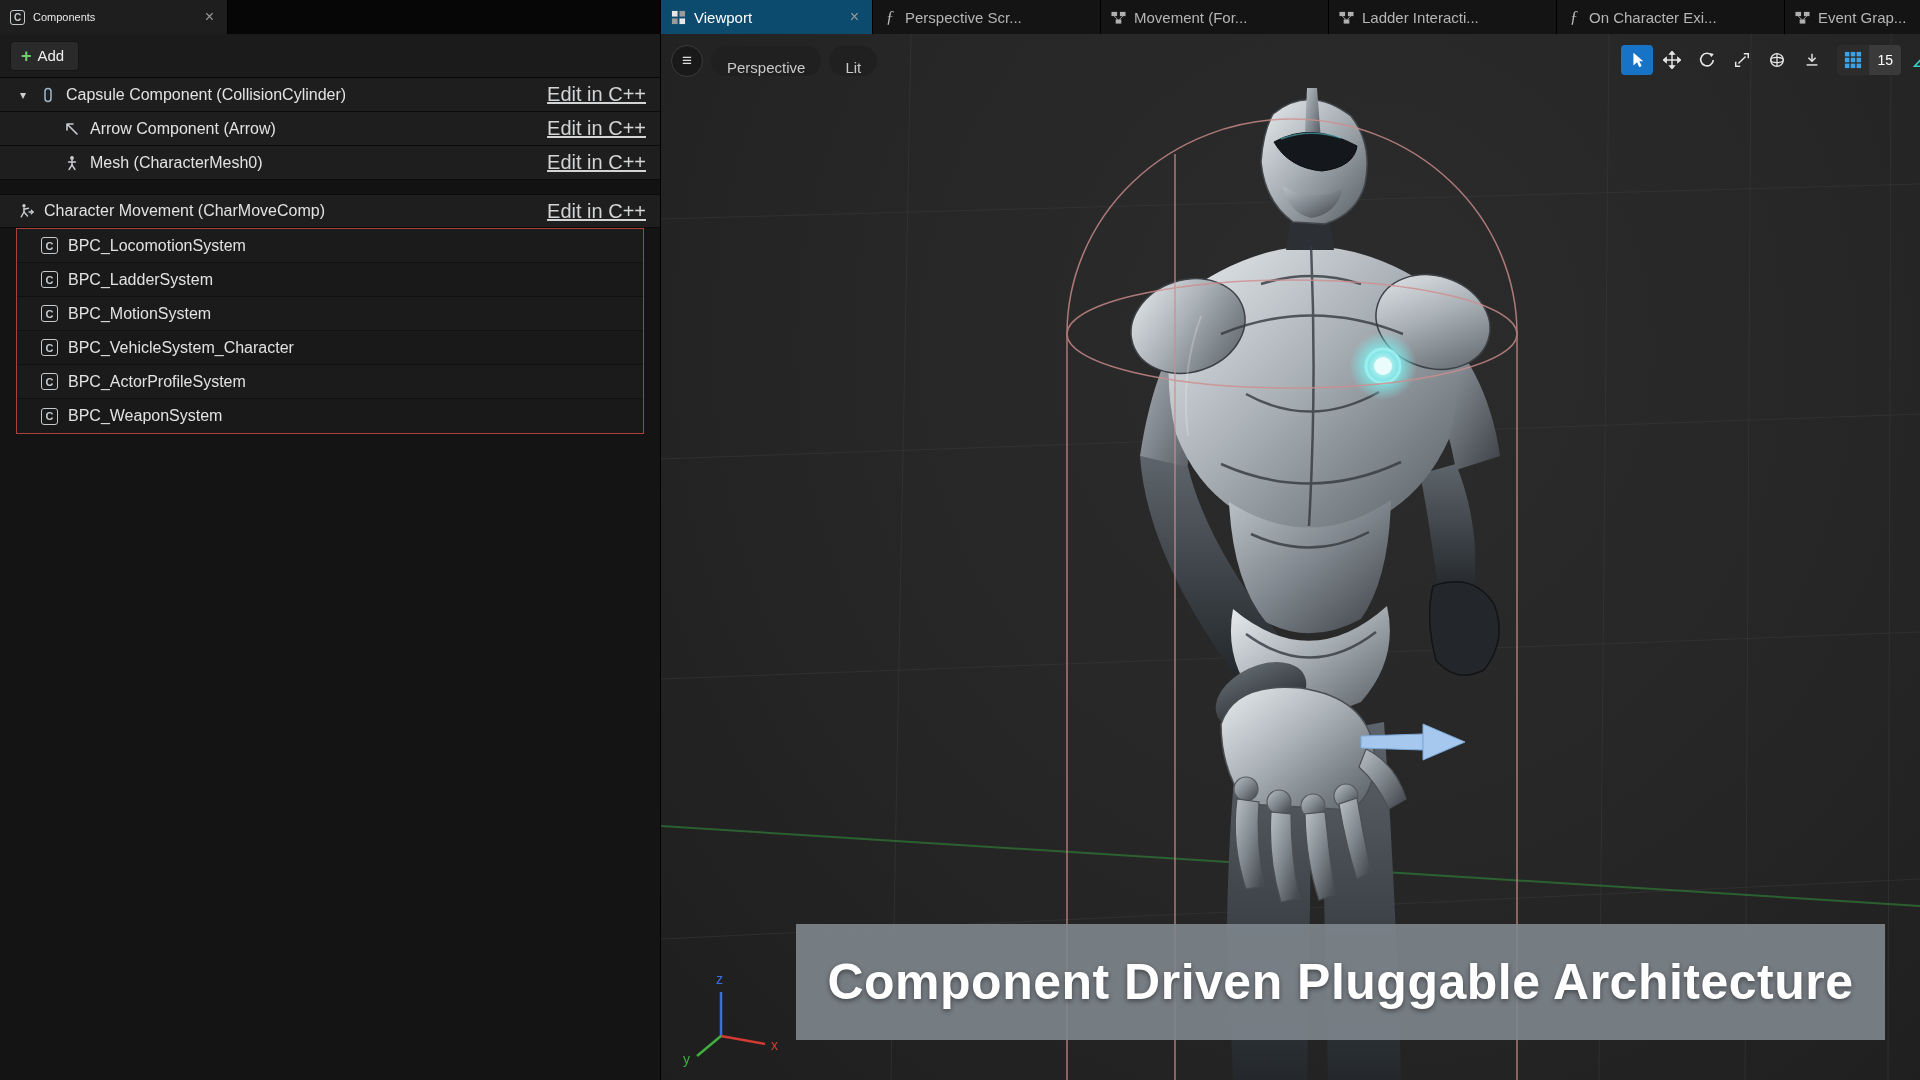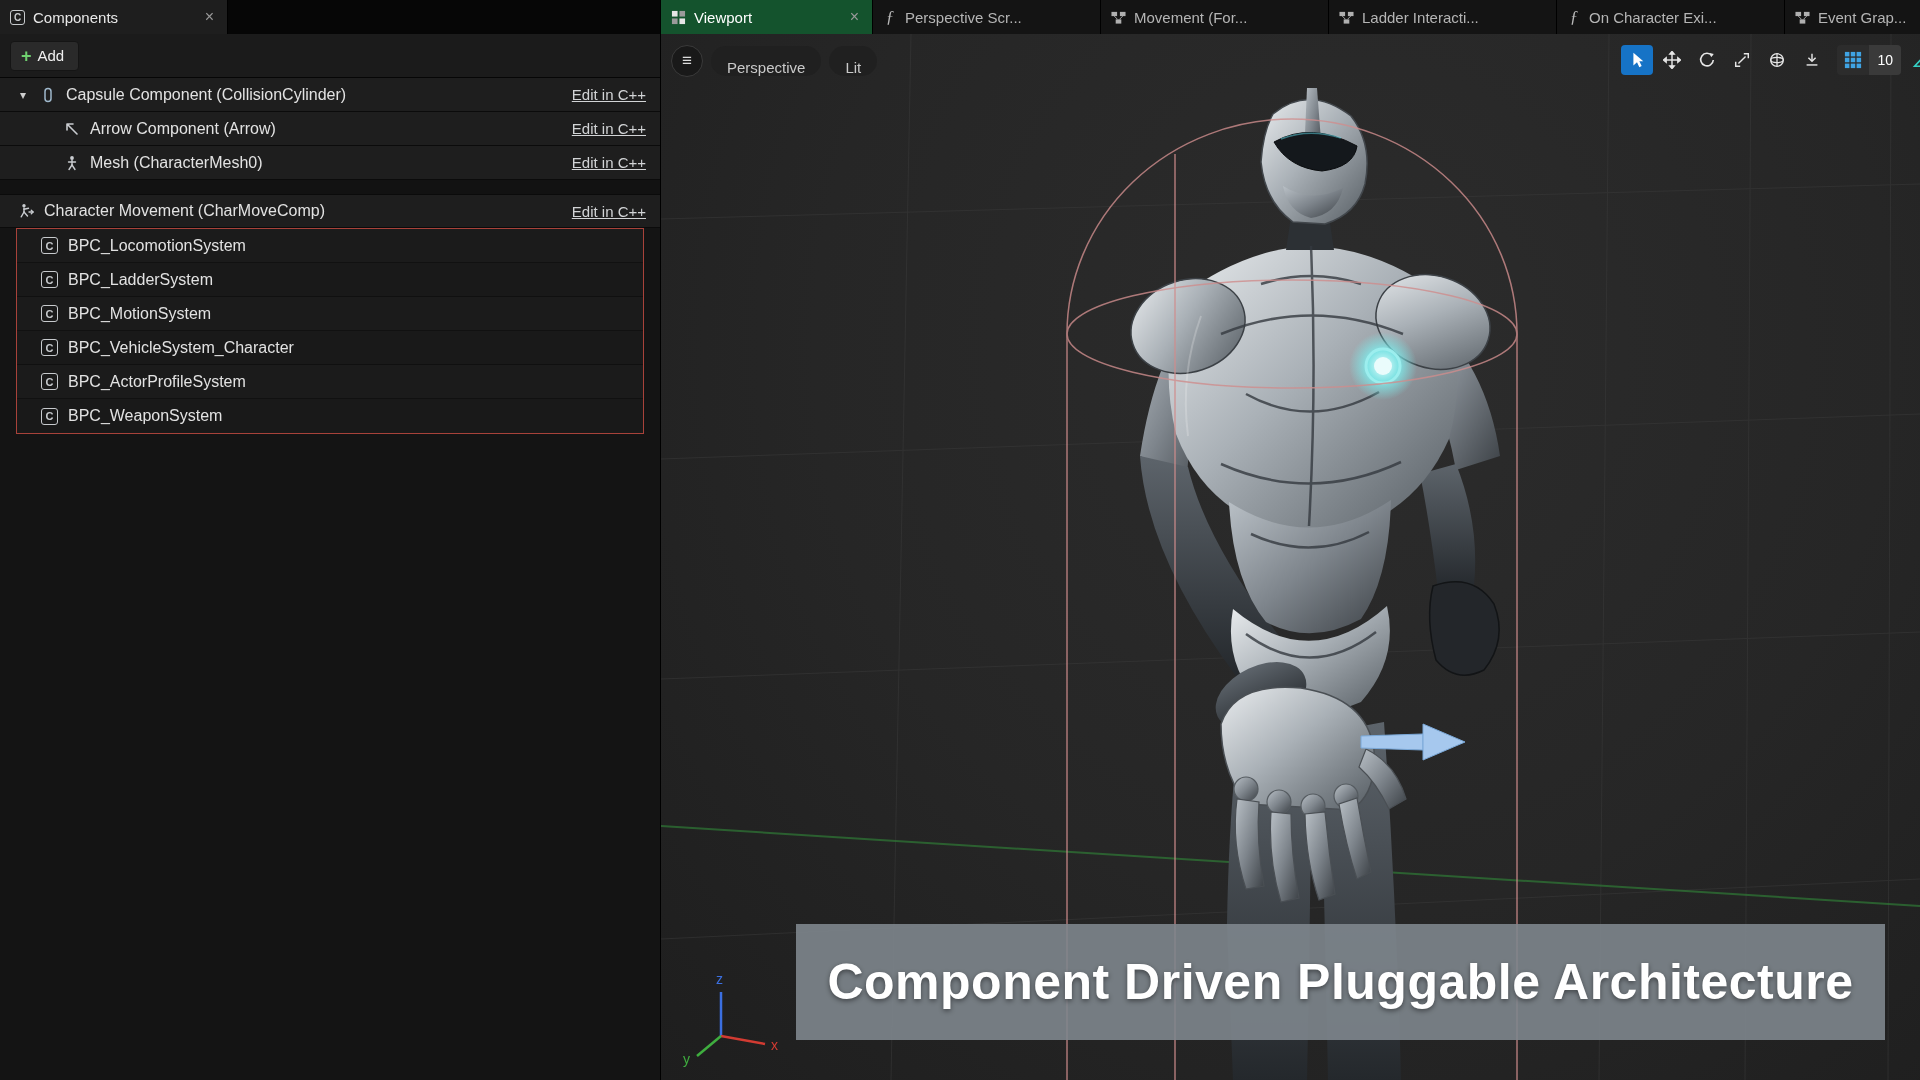--- a/index.html
+++ b/index.html
@@ -4,57 +4,57 @@
 <style>
   * { box-sizing: border-box; margin: 0; padding: 0; }
   html,body { width:1920px; height:1080px; overflow:hidden; background:#101010;
               font-family:"Liberation Sans", sans-serif; color:#cfcfcf; }
   .app { display:flex; width:1920px; height:1080px; }
 
   
   .left-panel { width:661px; min-width:661px; background:#151515; display:flex; flex-direction:column; border-right:1px solid #000; }
   .ltab-bar { height:34px; background:#060606; display:flex; align-items:stretch; }
   .ltab { width:228px; background:#1e1e1e; display:flex; align-items:center; gap:8px; padding:0 10px; border-right:1px solid #000; }
-  .ltab-label { font-size:15px; color:#e8e8e8; flex:1; }
+  .ltab-label { font-size:11px; color:#e8e8e8; flex:1; }
   .tab-close { color:#9a9a9a; font-size:16px; line-height:1; cursor:pointer; padding:0 3px; }
 
   .panel-toolbar { height:44px; display:flex; align-items:center; gap:10px; padding:0 10px; background:#1b1b1b; border-bottom:1px solid #060606; }
   .add-btn { display:flex; align-items:center; gap:6px; background:#2a2a2a; border:1px solid #151515; border-radius:4px;
              height:30px; padding:0 14px 0 10px; color:#f0f0f0; font-size:15px; cursor:pointer; }
   .add-plus { color:#6fd06f; font-size:18px; font-weight:bold; line-height:1; }
   .search-box { flex:1; height:30px; background:#0e0e0e; border:1px solid #2b2b2b; border-radius:15px;
                 display:flex; align-items:center; gap:8px; padding:0 12px; }
   .search-box input { flex:1; background:transparent; border:none; outline:none; color:#d8d8d8; font-size:15px; font-family:"Liberation Sans",sans-serif; }
   .search-box input::placeholder { color:#6d6d6d; }
 
   .tree { flex:1; background:#141414; overflow:hidden; }
   .trow { height:34px; display:flex; align-items:center; font-size:16px; color:#e2e2e2; }
   .root-row { padding-left:10px; gap:8px; background:#161616; }
   .crow { background:#1e1e1e; border-bottom:1px solid #0b0b0b; gap:8px; }
   .crow.lvl1 { padding-left:16px; }
   .crow.lvl2 { padding-left:62px; }
   .caret { width:14px; color:#cfcfcf; font-size:12px; text-align:center; }
   .cicon { width:20px; height:20px; display:flex; align-items:center; justify-content:center; }
-  .editcpp { margin-left:auto; margin-right:14px; font-size:15px; color:#d2d4d6; text-decoration:underline; cursor:pointer; white-space:nowrap; }
+  .editcpp { margin-left:auto; margin-right:14px; font-size:20px; color:#d2d4d6; text-decoration:underline; cursor:pointer; white-space:nowrap; }
   .tree-gap { height:14px; background:#121212; }
   .cbox { width:17px; height:17px; border:1.5px solid #c7cacd; border-radius:3px; color:#c7cacd;
           font-size:11px; font-weight:bold; display:flex; align-items:center; justify-content:center; }
   .cbox.small { width:15px; height:15px; font-size:10px; }
 
   .bpc-box { border:1.5px solid #a8423a; margin:0 16px 0 16px; background:#1b1b1b; }
   .bpc-row { height:34px; display:flex; align-items:center; gap:10px; padding-left:24px; font-size:16px; color:#e2e2e2; border-bottom:1px solid rgba(0,0,0,.35); }
   .bpc-row:nth-child(even) { background:#191919; }
   .bpc-row:last-child { border-bottom:none; }
 
   
   .right-panel { flex:1; display:flex; flex-direction:column; min-width:0; }
   .rtab-bar { height:34px; background:#060606; display:flex; align-items:stretch; overflow:hidden; }
   .rtab { width:228px; min-width:228px; background:#141414; display:flex; align-items:center; gap:8px; padding:0 10px;
           border-right:1px solid #000; color:#b5b5b5; font-size:15px; cursor:pointer; }
-  .rtab.active { width:212px; min-width:212px; background:#14532d; color:#fff; }
+  .rtab.active { width:212px; min-width:212px; background:#0c4a6e; color:#fff; }
   .rtab .lbl { flex:1; white-space:nowrap; overflow:hidden; }
   .ficon { font-family:"Liberation Serif", serif; font-style:italic; font-size:17px; color:#b8b8b8; width:14px; text-align:center; }
 
   .viewport { position:relative; flex:1; overflow:hidden;
               background: radial-gradient(ellipse at 55% 30%, #2c2c2c 0%, #262626 55%, #1e1e1e 100%); }
   .scene { position:absolute; inset:0; }
 
   .vp-toolbar-left { position:absolute; top:11px; left:10px; display:flex; align-items:center; gap:8px; z-index:6; }
   .menu-btn { width:32px; height:32px; border-radius:50%; background:rgba(24,24,24,.9); border:1px solid #3a3a3a;
               color:#ddd; font-size:17px; display:flex; align-items:center; justify-content:center; cursor:pointer; }
@@ -410,21 +410,21 @@
                 <rect x="7.5" y="1" width="5" height="5"></rect>
                 <rect x="14" y="1" width="5" height="5"></rect>
               <rect x="1" y="7.5" width="5" height="5"></rect>
                 <rect x="7.5" y="7.5" width="5" height="5"></rect>
                 <rect x="14" y="7.5" width="5" height="5"></rect>
               <rect x="1" y="14" width="5" height="5"></rect>
                 <rect x="7.5" y="14" width="5" height="5"></rect>
                 <rect x="14" y="14" width="5" height="5"></rect>
             </svg>
           </div>
-          <div class="snap-val">10</div>
+          <div class="snap-val">15</div>
         </div>
         <div class="tool-btn cut-icon">
           <svg width="18" height="18" viewBox="0 0 20 20">
             <path d="M4,17 L16,17 L16,4 Z" fill="none" stroke="#35d0c4" stroke-width="1.8"></path>
           </svg>
         </div>
       </div>
 
       <div class="banner">
         <span>Component Driven Pluggable Architecture</span>

